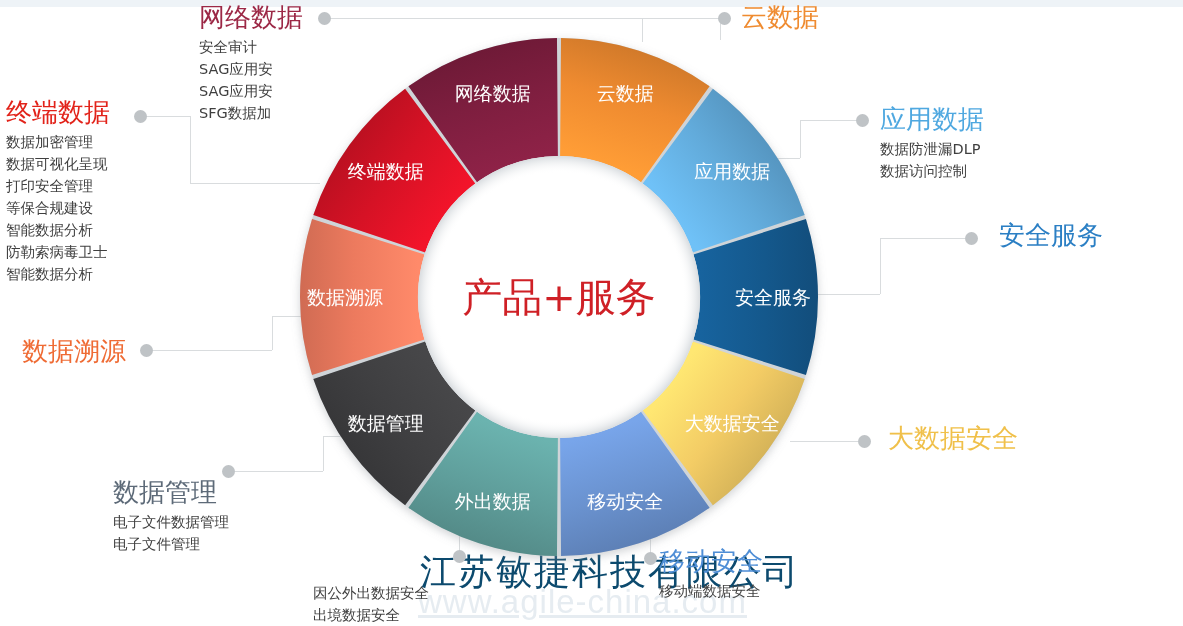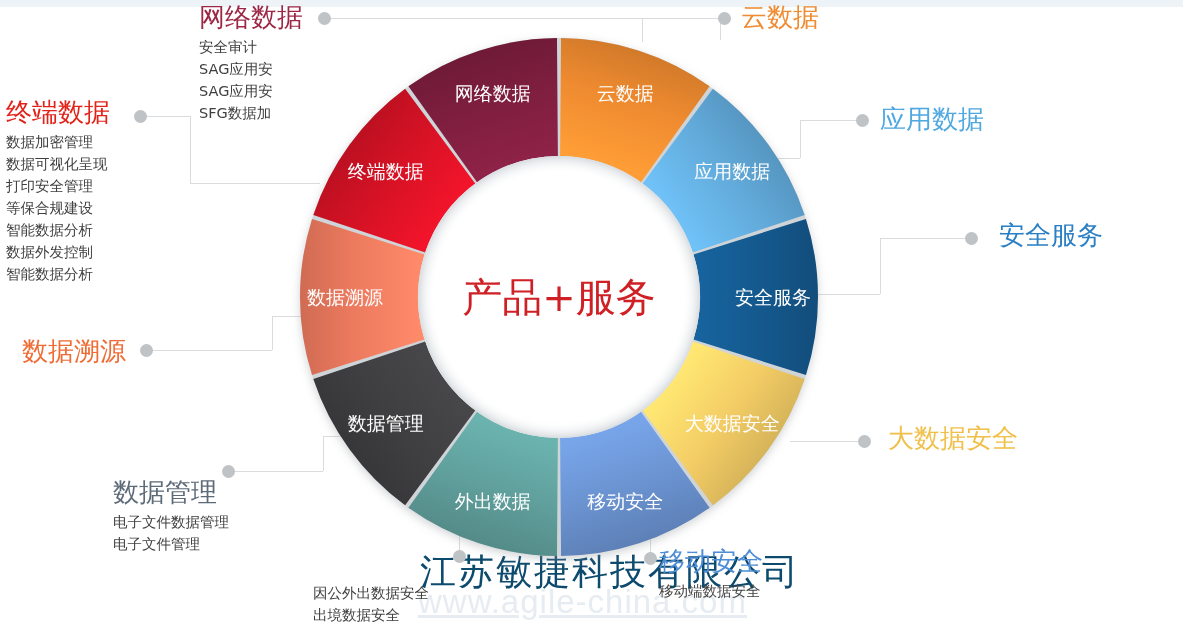--- a/index.html
+++ b/index.html
@@ -187,21 +187,21 @@
   </div>
 
   <div class="callout" style="left:6px;top:97px;">
     <div class="title" style="color: rgb(226, 35, 26);">终端数据</div>
     <div class="items">
         <div class="item">数据加密管理</div>
         <div class="item">数据可视化呈现</div>
         <div class="item">打印安全管理</div>
         <div class="item">等保合规建设</div>
         <div class="item">智能数据分析</div>
-        <div class="item">数据外发控制</div>
+        <div class="item">防勒索病毒卫士</div>
         <div class="item">智能数据分析</div>
       </div>
   </div>
 
   <div class="callout" style="left:22px;top:336px;">
     <div class="title" style="color: rgb(239, 107, 52);">数据溯源</div>
   </div>
 
   <div class="callout" style="left:113px;top:477px;">
     <div class="title" style="color: rgb(93, 106, 120);">数据管理</div>
@@ -228,20 +228,24 @@
   <div class="callout" style="left:888px;top:423px;">
     <div class="title" style="color: rgb(240, 192, 74);">大数据安全</div>
   </div>
 
   <div class="callout" style="left:999px;top:220px;">
     <div class="title" style="color: rgb(43, 127, 196);">安全服务</div>
   </div>
 
   <div class="callout" style="left:880px;top:104px;">
     <div class="title" style="color: rgb(79, 168, 224);">应用数据</div>
+    <div class="items">
+        <div class="item">数据防泄漏DLP</div>
+        <div class="item">数据访问控制</div>
+      </div>
   </div>
 
   <div class="callout" style="left:741px;top:2px;">
     <div class="title" style="color: rgb(239, 139, 48);">云数据</div>
     <div class="items"></div>
   </div>
 
 </div>
 
 </body></html>

